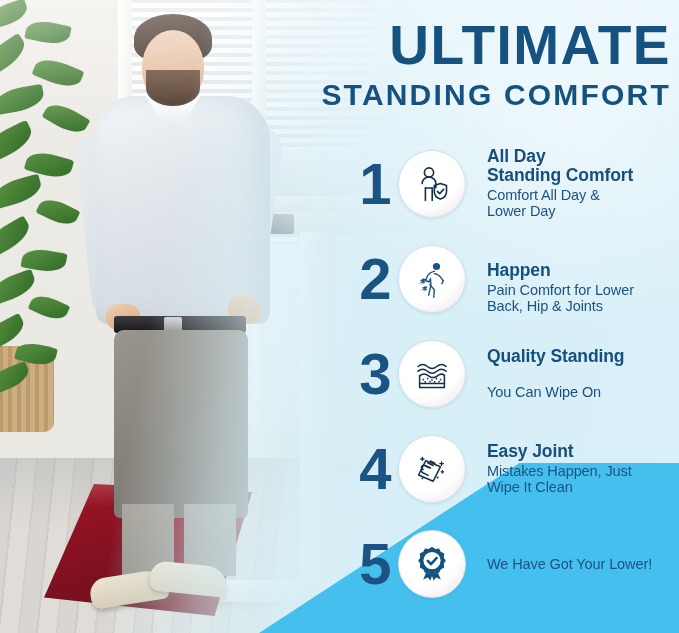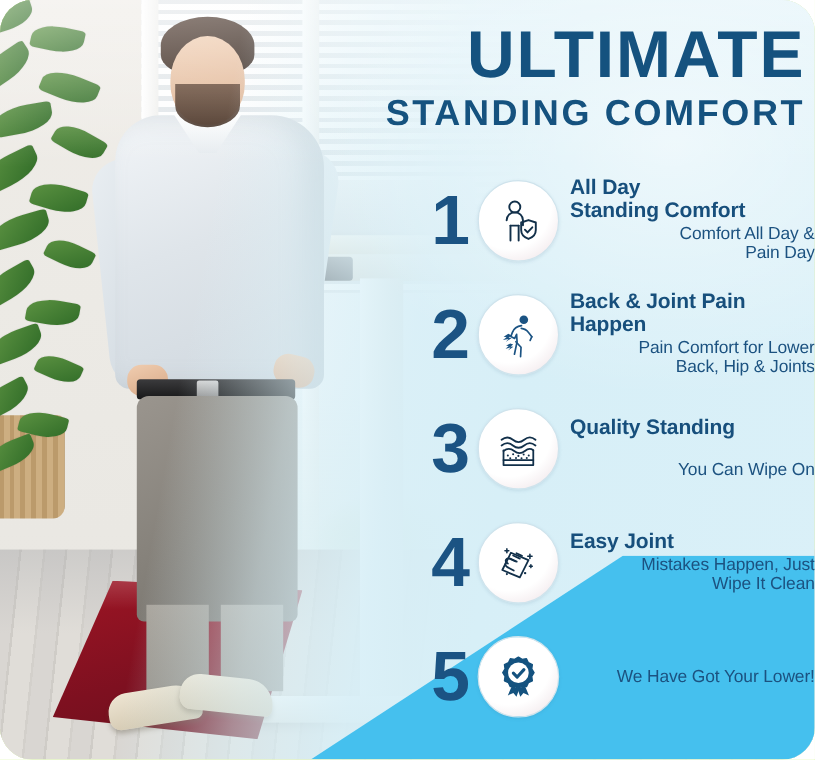--- a/index.html
+++ b/index.html
@@ -10,22 +10,21 @@
   body {
     font-family: "Liberation Sans", sans-serif;
     -webkit-font-smoothing: antialiased;
   }
 
   #poster {
     position: relative;
     width: 679px;
     height: 633px;
     overflow: hidden;
-    background: #bef264;
-    border-radius: 27px;
+    background: #c4b5fd;
   }
 
   
   .photo {
     position: absolute;
     inset: 0;
     overflow: hidden;
   }
   
   .wall {
@@ -349,35 +348,34 @@
     border-radius: 50%;
     background:
       radial-gradient(circle at 38% 32%, #ffffff 0%, #ffffff 58%, #f2e9ec 86%, #e9dde2 100%);
     border: 1.5px solid #cfe3ec;
     display: flex;
     align-items: center;
     justify-content: center;
     box-shadow: 0 1px 3px rgba(60,110,140,.15);
   }
   .f-icon svg { display: block; }
-  .f-text { flex: 1 1 auto; min-width: 0; }
+  .f-text { flex: 1 1 auto; min-width: 0; margin-left: 12px; }
   .f-title {
     font-size: 17.5px;
     font-weight: bold;
     color: #174f7c;
     line-height: 1.08;
     letter-spacing: -.1px;
   }
   .f-sub {
     margin-top: 2px;
     font-size: 14.5px;
     color: #1c5280;
     line-height: 1.12;
     letter-spacing: -.1px;
-    text-align: right;
   }
 </style>
 </head>
 <body>
 
 <div id="poster">
 
   <div class="photo">
     <div class="wall"></div>
     <div class="window"></div>
@@ -465,21 +463,21 @@
           <path d="M25.4 27.4l2.2 2.3 4-4.3"></path>
         </svg>
       </div>
       <div class="f-text">
         <div class="f-title">
           <span>All Day</span><br>
           <span>Standing Comfort</span>
         </div>
         <div class="f-sub">
           <span>Comfort All Day &amp;</span><br>
-          <span>Pain Day</span>
+          <span>Lower Day</span>
         </div>
       </div>
     </div>
 
     <div class="feature">
       <div class="f-num">2</div>
       <div class="f-icon">
         <svg width="40" height="40" viewBox="0 0 40 40" fill="#1b5383" stroke="#1b5383" stroke-width="1.4" stroke-linecap="round" stroke-linejoin="round">
           <circle cx="24.5" cy="7.5" r="3.6" stroke="none"></circle>
           <path d="M22.6 12.4c-3.6.5-6.4 2.5-7.6 5.6l-1.3 3.4 3.2 1.6 1.6-3.4.4 6.2-2.2 10.4" fill="none"></path>
@@ -487,21 +485,21 @@
           <path d="M22.4 14.6c2.4.2 4.6 1.5 6.2 3.6l2.6 3.4" fill="none"></path>
           <path d="M31.2 21.6l-1.4 3.1" fill="none"></path>
           <g stroke="none">
             <path d="M11.6 19.2l-3.9 2.5 2.5.3-3.1 2.4 4.6-1-2.3 2.6 5-3.4-2.6-.2 2.5-1.9z"></path>
             <path d="M13.2 27.2l-3.5 1.9 2.2.3-2.6 2.2 4.1-1-2 2.4 4.4-3.1-2.3-.2 2.2-1.7z"></path>
           </g>
         </svg>
       </div>
       <div class="f-text">
         <div class="f-title">
-          <span>Back &amp; Joint Pain</span><br>
+          <br>
           <span>Happen</span>
         </div>
         <div class="f-sub">
           <span>Pain Comfort for Lower</span><br>
           <span>Back, Hip &amp; Joints</span>
         </div>
       </div>
     </div>
 
     <div class="feature">

